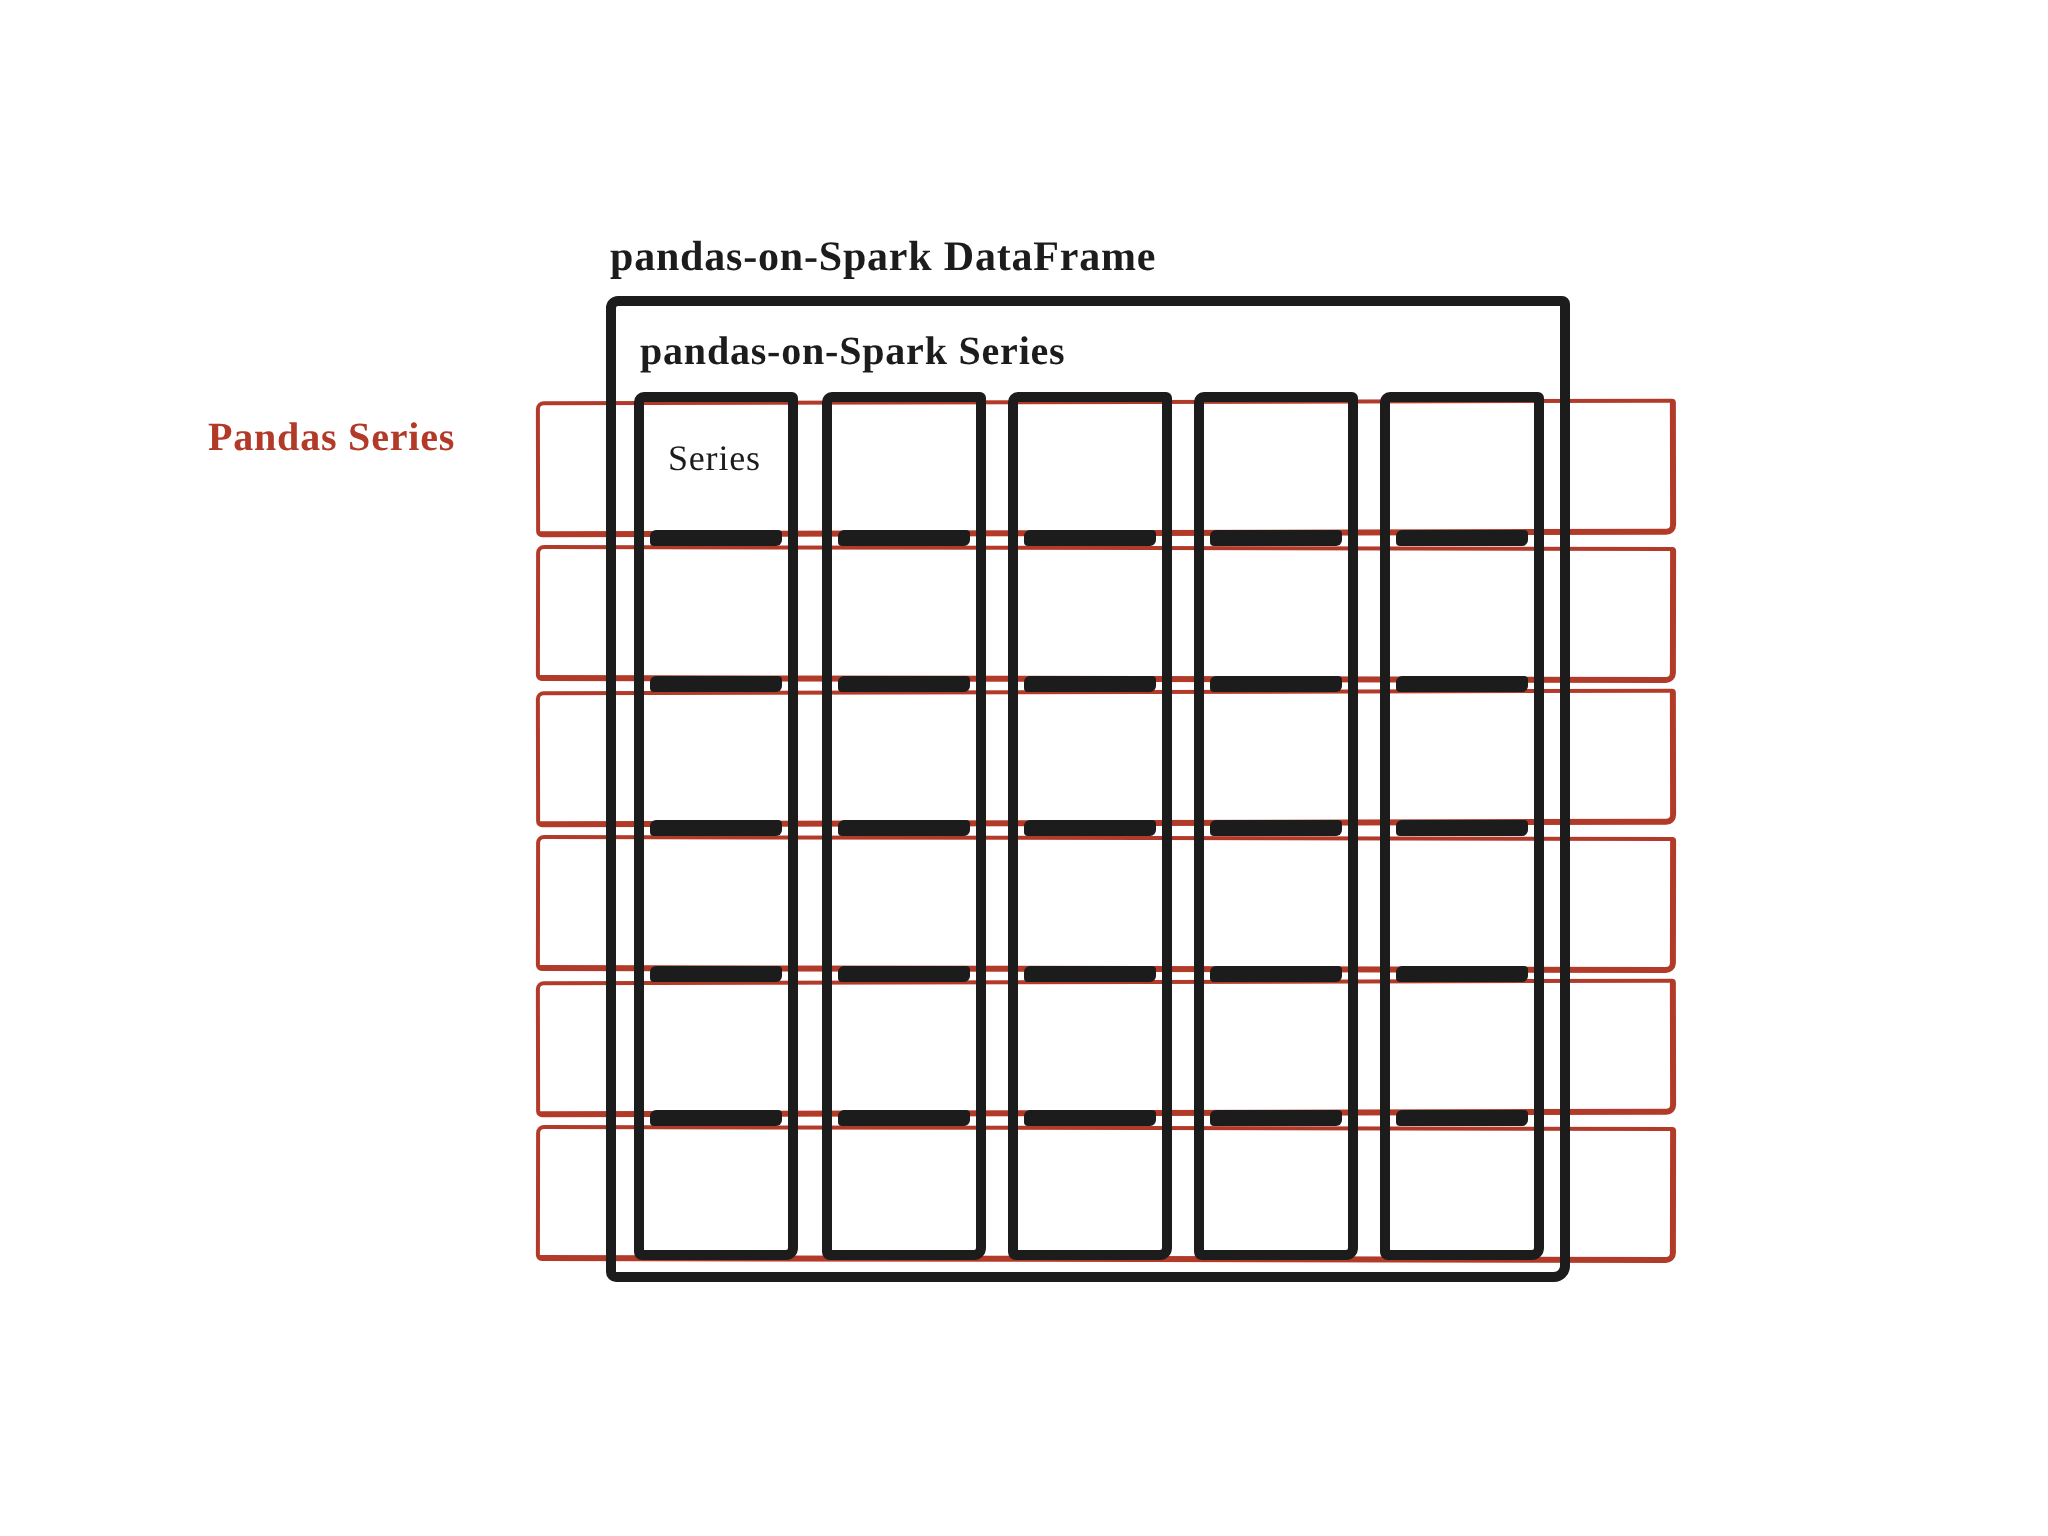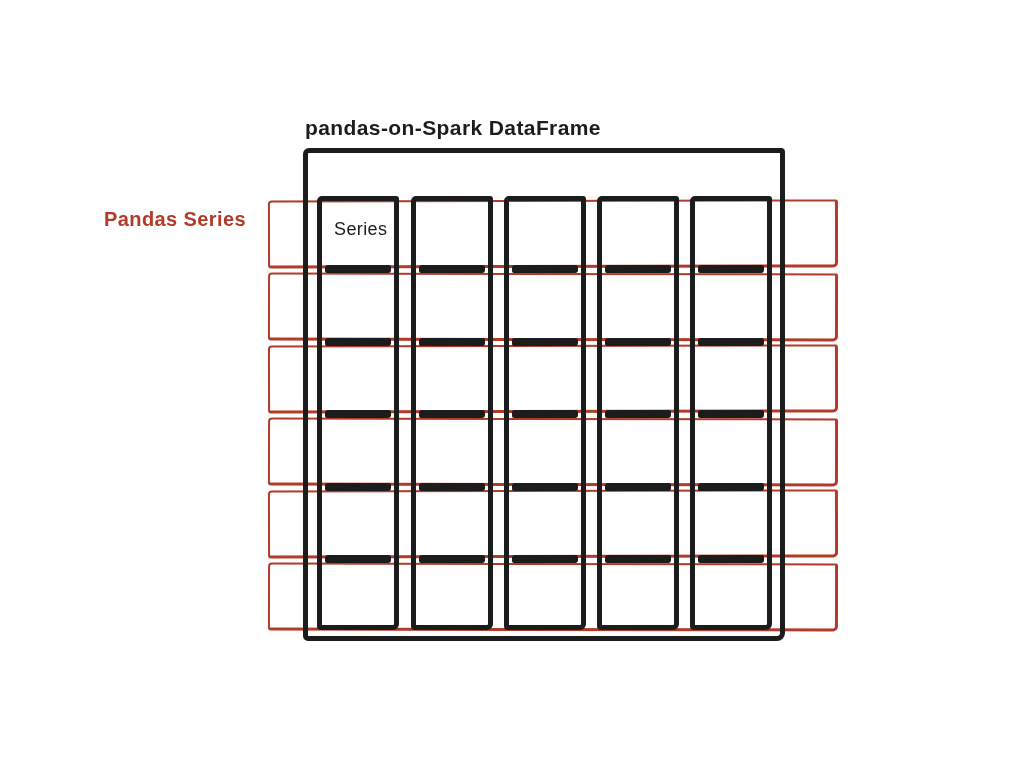--- a/index.html
+++ b/index.html
@@ -6,21 +6,21 @@
     margin: 0;
     padding: 0;
     background: #ffffff;
   }
   #canvas {
     position: relative;
     width: 840px;
     height: 768px;
     background: var(--bg, #ffffff);
     overflow: hidden;
-    font-family: Liberation Sans, sans-serif;
+    font-family: Liberation Serif, serif;
   }
   .label {
     position: absolute;
     color: var(--black, #1c1c1c);
     font-weight: 600;
     letter-spacing: 0.4px;
     white-space: nowrap;
   }
   #dataframe-title {
     left: 305px;
@@ -95,20 +95,21 @@
 </style>
 </head>
 <body>
 
 <div id="canvas" style="--black: #1c1c1c; --red: #b23a28; --bg: #ffffff;">
 
   <div class="label" id="dataframe-title">pandas-on-Spark DataFrame</div>
 
   <div id="outer-box"></div>
 
+  <div class="label" id="series-label">pandas-on-Spark Series</div>
 
   <div class="label" id="pandas-series-label">Pandas Series</div>
 
   <div id="red-rows">
       <div class="pandas-row" style="top: 200px;"></div>
       <div class="pandas-row" style="top: 272.6px;"></div>
       <div class="pandas-row" style="top: 345.2px;"></div>
       <div class="pandas-row" style="top: 417.8px;"></div>
       <div class="pandas-row" style="top: 490.4px;"></div>
       <div class="pandas-row" style="top: 563px;"></div>

